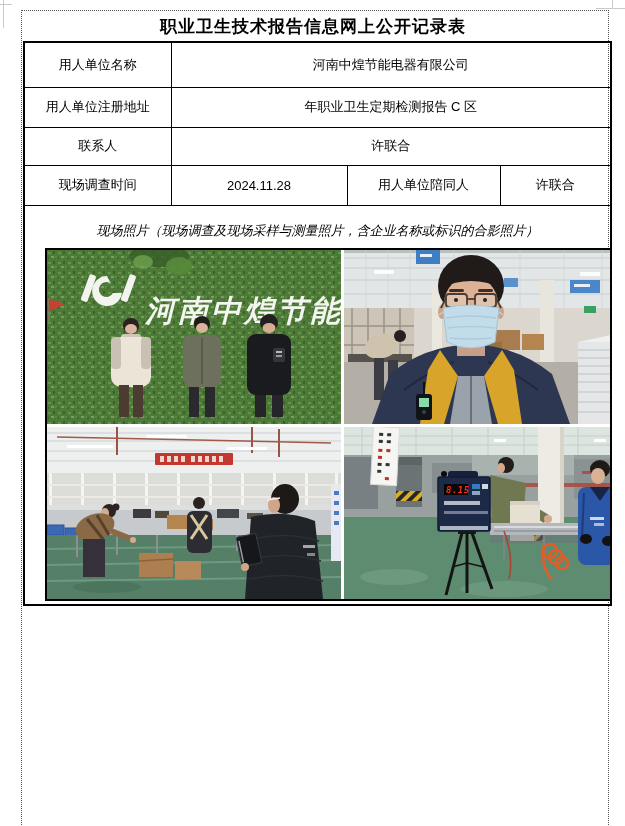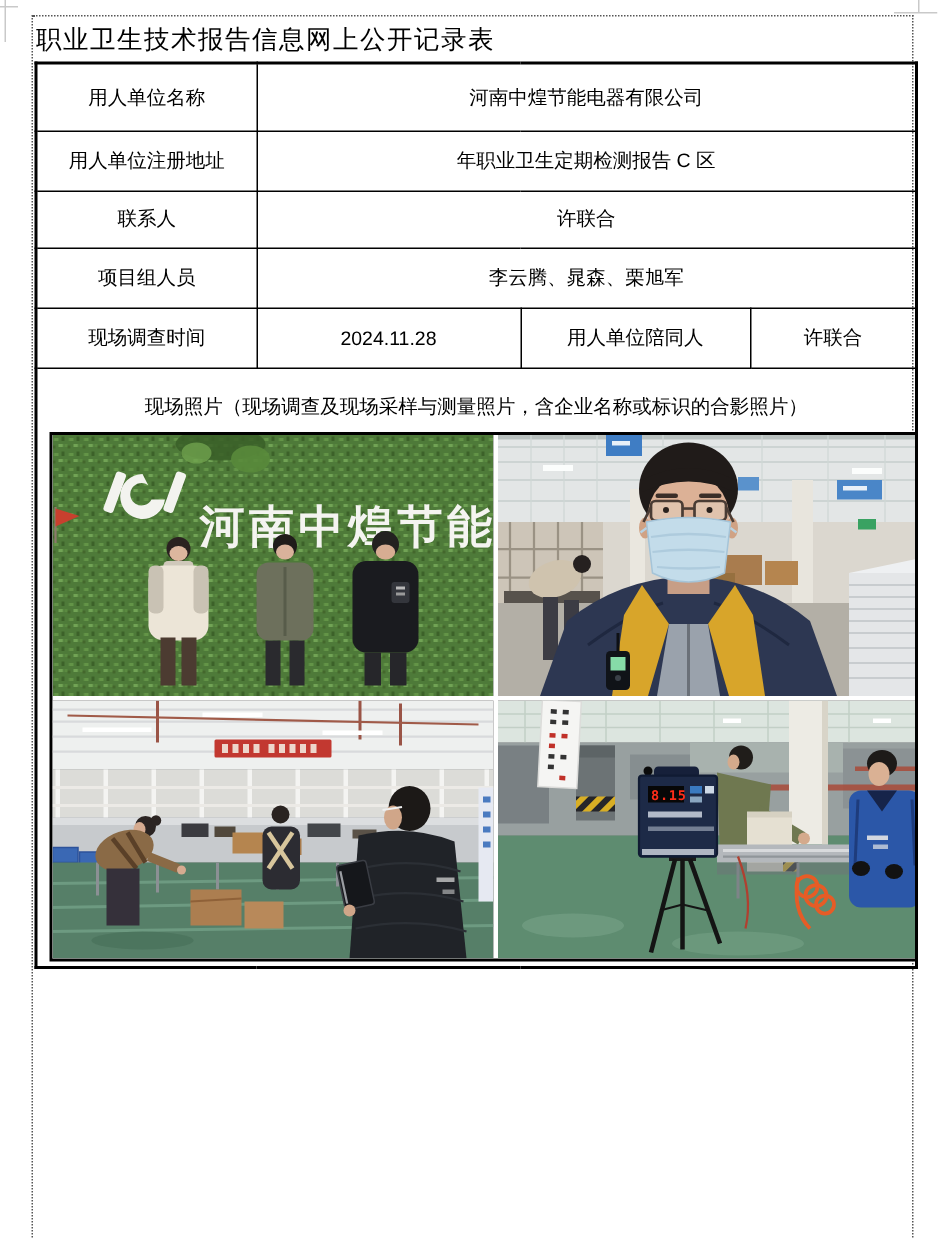--- a/index.html
+++ b/index.html
@@ -10,34 +10,34 @@
   }
   
   .mark{position:absolute;background:#c9c9c9;}
   
   .boundary{
     position:absolute;left:21px;top:10px;width:586px;height:816px;
     border-top:1px dotted #555;border-left:1px dotted #555;border-right:1px dotted #555;
   }
   .doc-title{
     position:absolute;left:24px;top:14px;width:578px;height:26px;
-    font-size:17px;font-weight:normal;letter-spacing:1px;line-height:26px;
+    text-align:center;font-size:17px;font-weight:bold;letter-spacing:1px;line-height:26px;
   }
   table.record{
     position:absolute;left:23px;top:41px;width:587px;
     border-collapse:collapse;table-layout:fixed;border:2px solid #000;
   }
   table.record td{
     border:1.5px solid #000;text-align:center;vertical-align:middle;
-    font-size:13px;padding:0 8px;overflow:hidden;
+    font-size:13px;padding:0 20px;overflow:hidden;
   }
   col.c1{width:147px}col.c2{width:176px}col.c3{width:153px}col.c4{width:111px}
   tr.h45{height:45px}tr.h40{height:40px}tr.h38{height:38px}tr.h47{height:47px}tr.h400{height:400px}
   .two-line div{line-height:20px;}
-  td.photo-cell{padding:0;vertical-align:top;}
+  td.photo-cell{padding:0;vertical-align:top;font-style:italic;}
   .photos-caption{
     height:40px;line-height:46px;text-align:center;font-size:13px;
   }
   .photo-grid{
     margin:0 auto;width:579px;border:2px solid #000;background:#fff;
     display:grid;grid-template-columns:294px 282px;grid-template-rows:174px 172px;gap:3px;
   }
   .photo{position:relative;overflow:hidden;background:#888;}
   .photo svg{display:block;width:100%;height:100%;}
 </style>
@@ -71,24 +71,20 @@
     <td>用人单位注册地址</td>
     <td colspan="3">年职业卫生定期检测报告 C 区</td>
   </tr>
 
   <tr class="h38">
     <td>联系人</td>
     <td colspan="3">许联合</td>
   </tr>
 
 
-  <tr class="h40">
-    <td>项目组人员</td>
-    <td colspan="3">李云腾、晁森、栗旭军</td>
-  </tr>
 
 
   <tr class="h40">
     <td>现场调查时间</td>
     <td>2024.11.28</td>
     <td>用人单位陪同人</td>
     <td>许联合</td>
   </tr>
 
 

